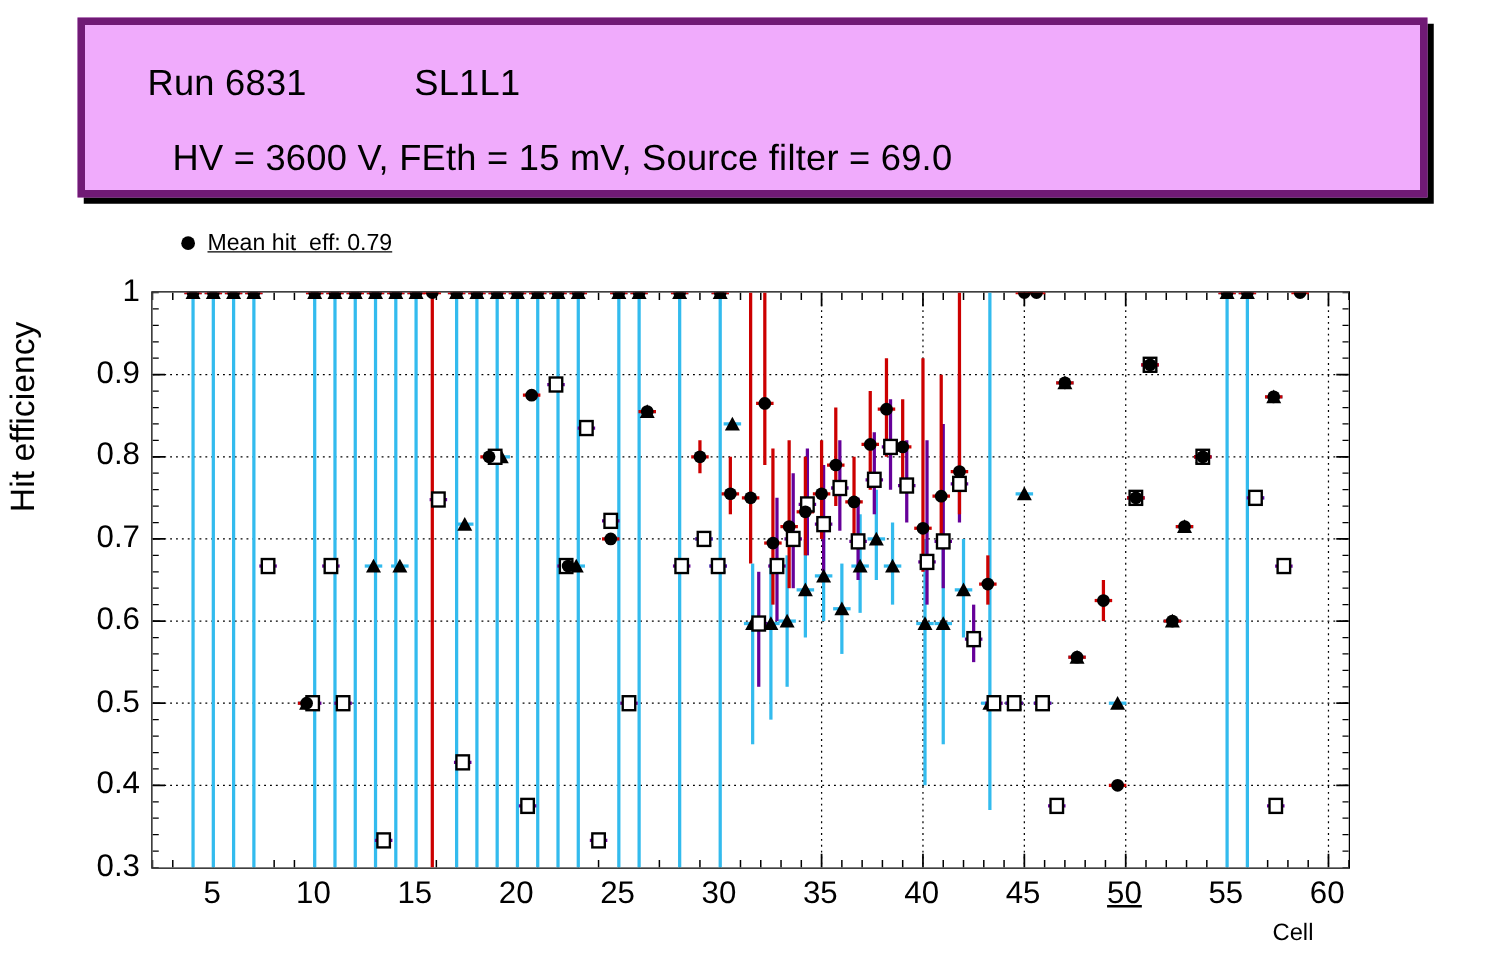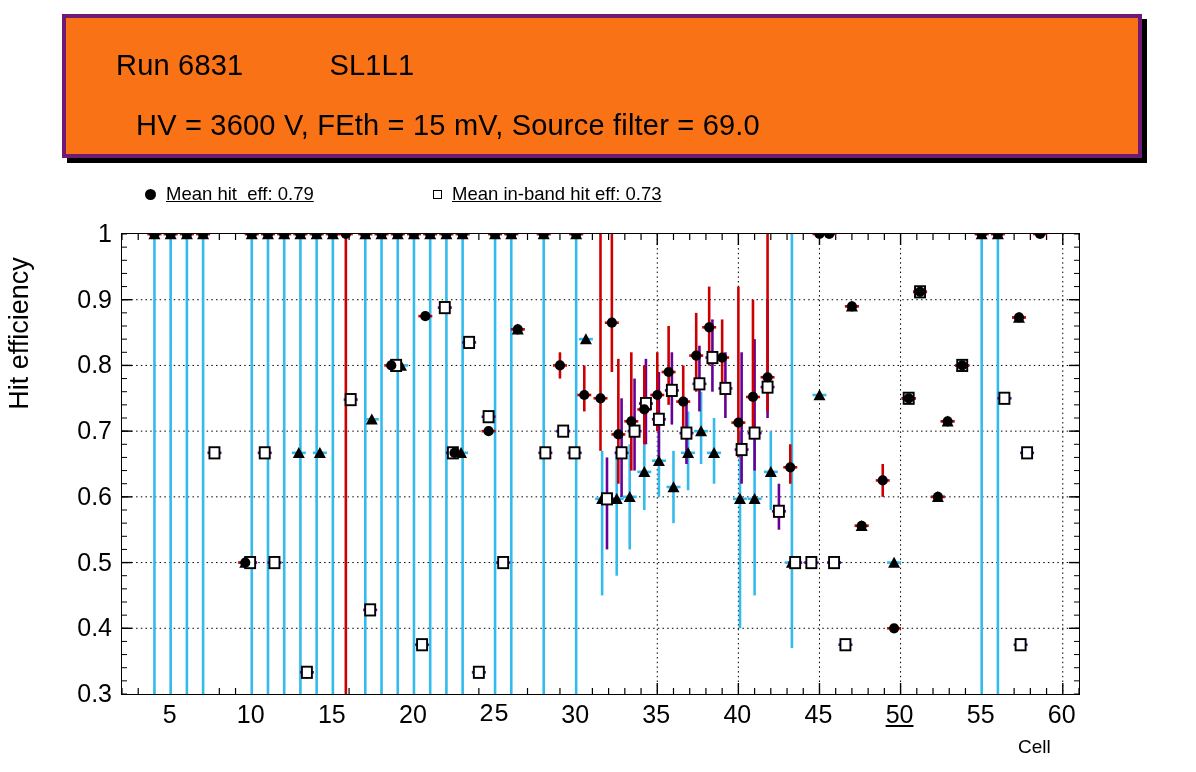--- a/index.html
+++ b/index.html
@@ -2,21 +2,21 @@
 <html><head>
 <meta charset="utf-8">
 <style>
   html,body{margin:0;padding:0;background:#ffffff;}
   body{width:1196px;height:772px;font-family:"Liberation Sans",sans-serif;color:#000;overflow:hidden;}
   #root{position:relative;width:1196px;height:772px;}
 
   
   #title-box{
     position:absolute;left:62px;top:14px;width:1080px;height:144px;
-    background:#f97316;border:4px solid #701a75;box-sizing:border-box;
+    background:#f0abfc;border:6px solid #701a75;box-sizing:border-box;
     box-shadow:5px 5px 0 0 #000;
   }
   #title-box .tline{position:absolute;left:50px;white-space:pre;font-size:29px;letter-spacing:.2px;}
   #run-line{top:31px;}
   #hv-line{top:91px;margin-left:20px;}
   #run-gap{display:inline-block;width:86px;}
 
   
   #legend{position:absolute;left:121px;top:176px;width:957px;height:36px;}
   .leg-entry{position:absolute;top:0;height:36px;display:flex;align-items:center;gap:10px;}
@@ -52,24 +52,20 @@
 
   <div id="title-box">
     <div class="tline" id="run-line"><span>Run 6831</span><span id="run-gap"></span><span>SL1L1</span></div>
     <div class="tline" id="hv-line">HV = 3600 V, FEth = 15 mV, Source filter = 69.0</div>
   </div>
 
   <div id="legend">
     <div class="leg-entry" style="left:24px;">
       <span class="mk mk-circle"></span>
       <span class="leg-txt">Mean hit  eff: 0.79</span>
-    </div>
-    <div class="leg-entry" style="left:312px;">
-      <span class="mk mk-square"></span>
-      <span class="leg-txt">Mean in-band hit eff: 0.73</span>
     </div>
   </div>
 
   <div id="ytick-wrap">
       <div class="ytick" style="top: 460px;">0.3</div>
       <div class="ytick" style="top: 394.286px;">0.4</div>
       <div class="ytick" style="top: 328.571px;">0.5</div>
       <div class="ytick" style="top: 262.857px;">0.6</div>
       <div class="ytick" style="top: 197.143px; text-align: center;">0.7</div>
       <div class="ytick" style="top: 131.429px;">0.8</div>
@@ -698,21 +694,21 @@
           <circle cx="918.0711864406779" cy="0" r="5.1" fill="#000000"></circle>
         </svg>
     </div>
   </div>
 
   <div id="xtick-wrap">
       <div class="xtick" style="left: 48.661px;">5</div>
       <div class="xtick" style="left: 129.763px;">10</div>
       <div class="xtick" style="left: 210.864px;">15</div>
       <div class="xtick" style="left: 291.966px;">20</div>
-      <div class="xtick" style="left: 373.068px; font-family: Liberation Mono, monospace;">25</div>
+      <div class="xtick" style="left: 373.068px;">25</div>
       <div class="xtick" style="left: 454.169px;">30</div>
       <div class="xtick" style="left: 535.271px;">35</div>
       <div class="xtick" style="left: 616.373px;">40</div>
       <div class="xtick" style="left: 697.475px;">45</div>
       <div class="xtick" style="left: 778.576px; text-decoration: underline;">50</div>
       <div class="xtick" style="left: 859.678px;">55</div>
       <div class="xtick" style="left: 940.78px;">60</div>
     </div>
   <div id="xlabel">Cell</div>
 

